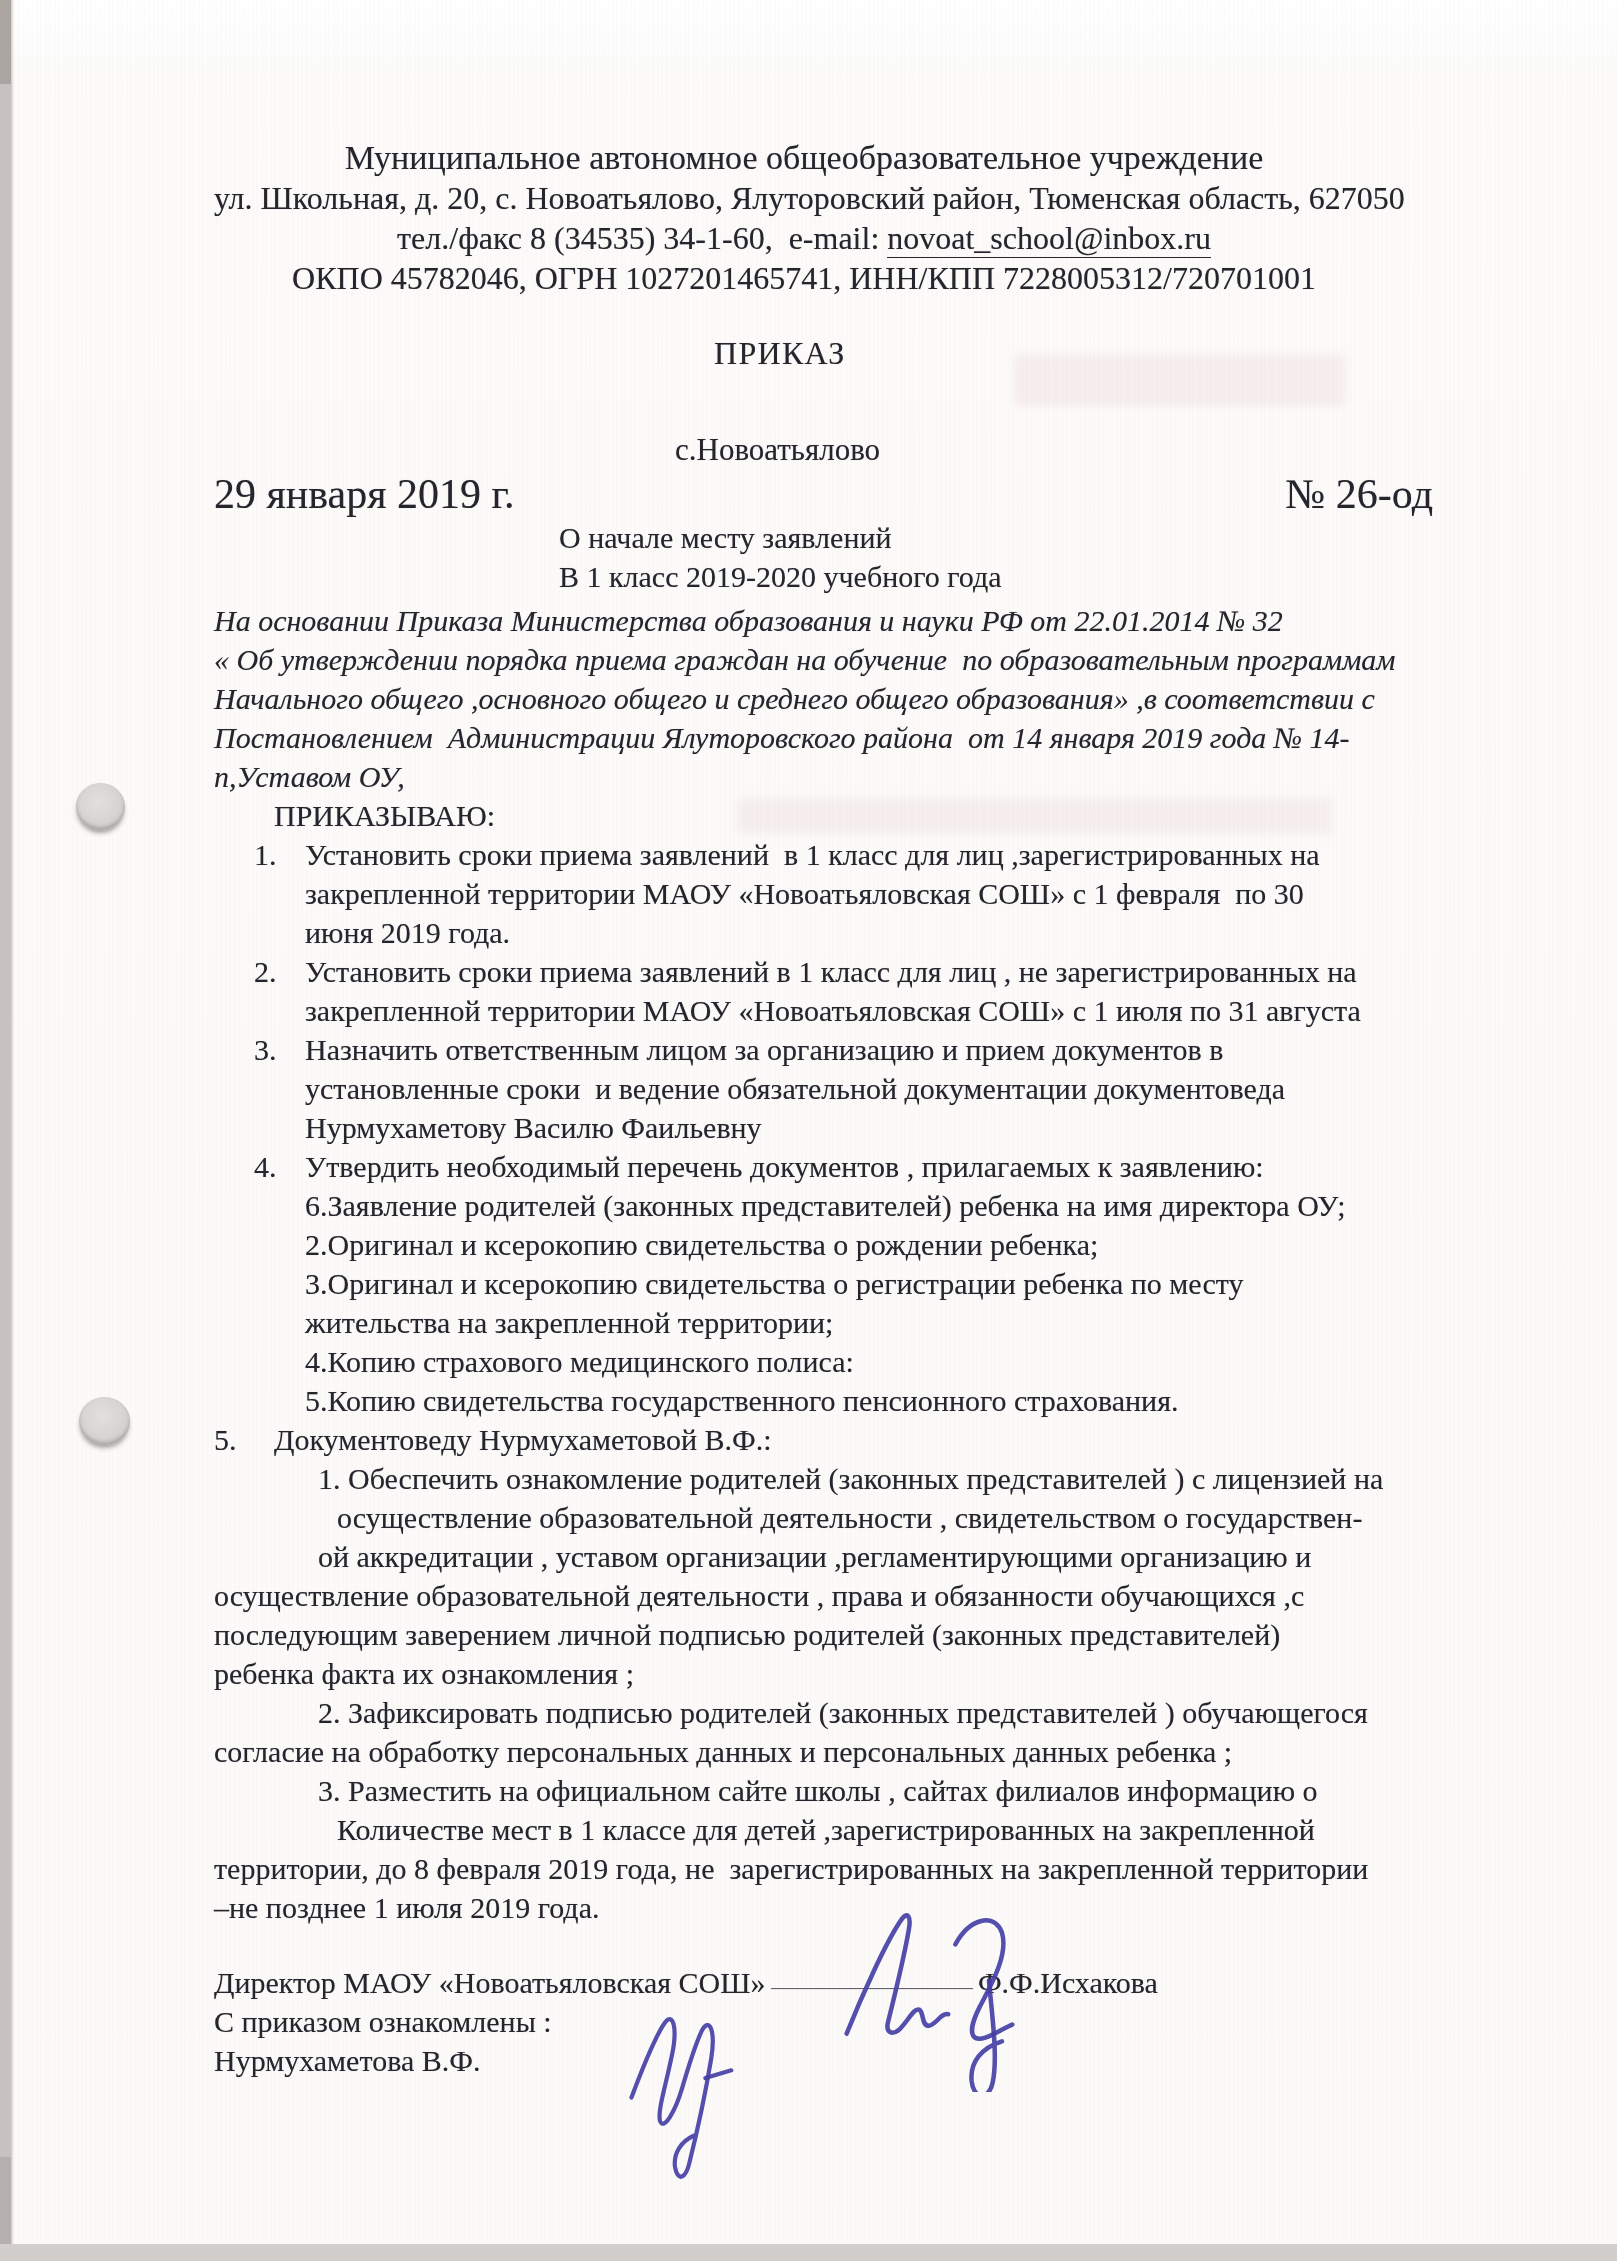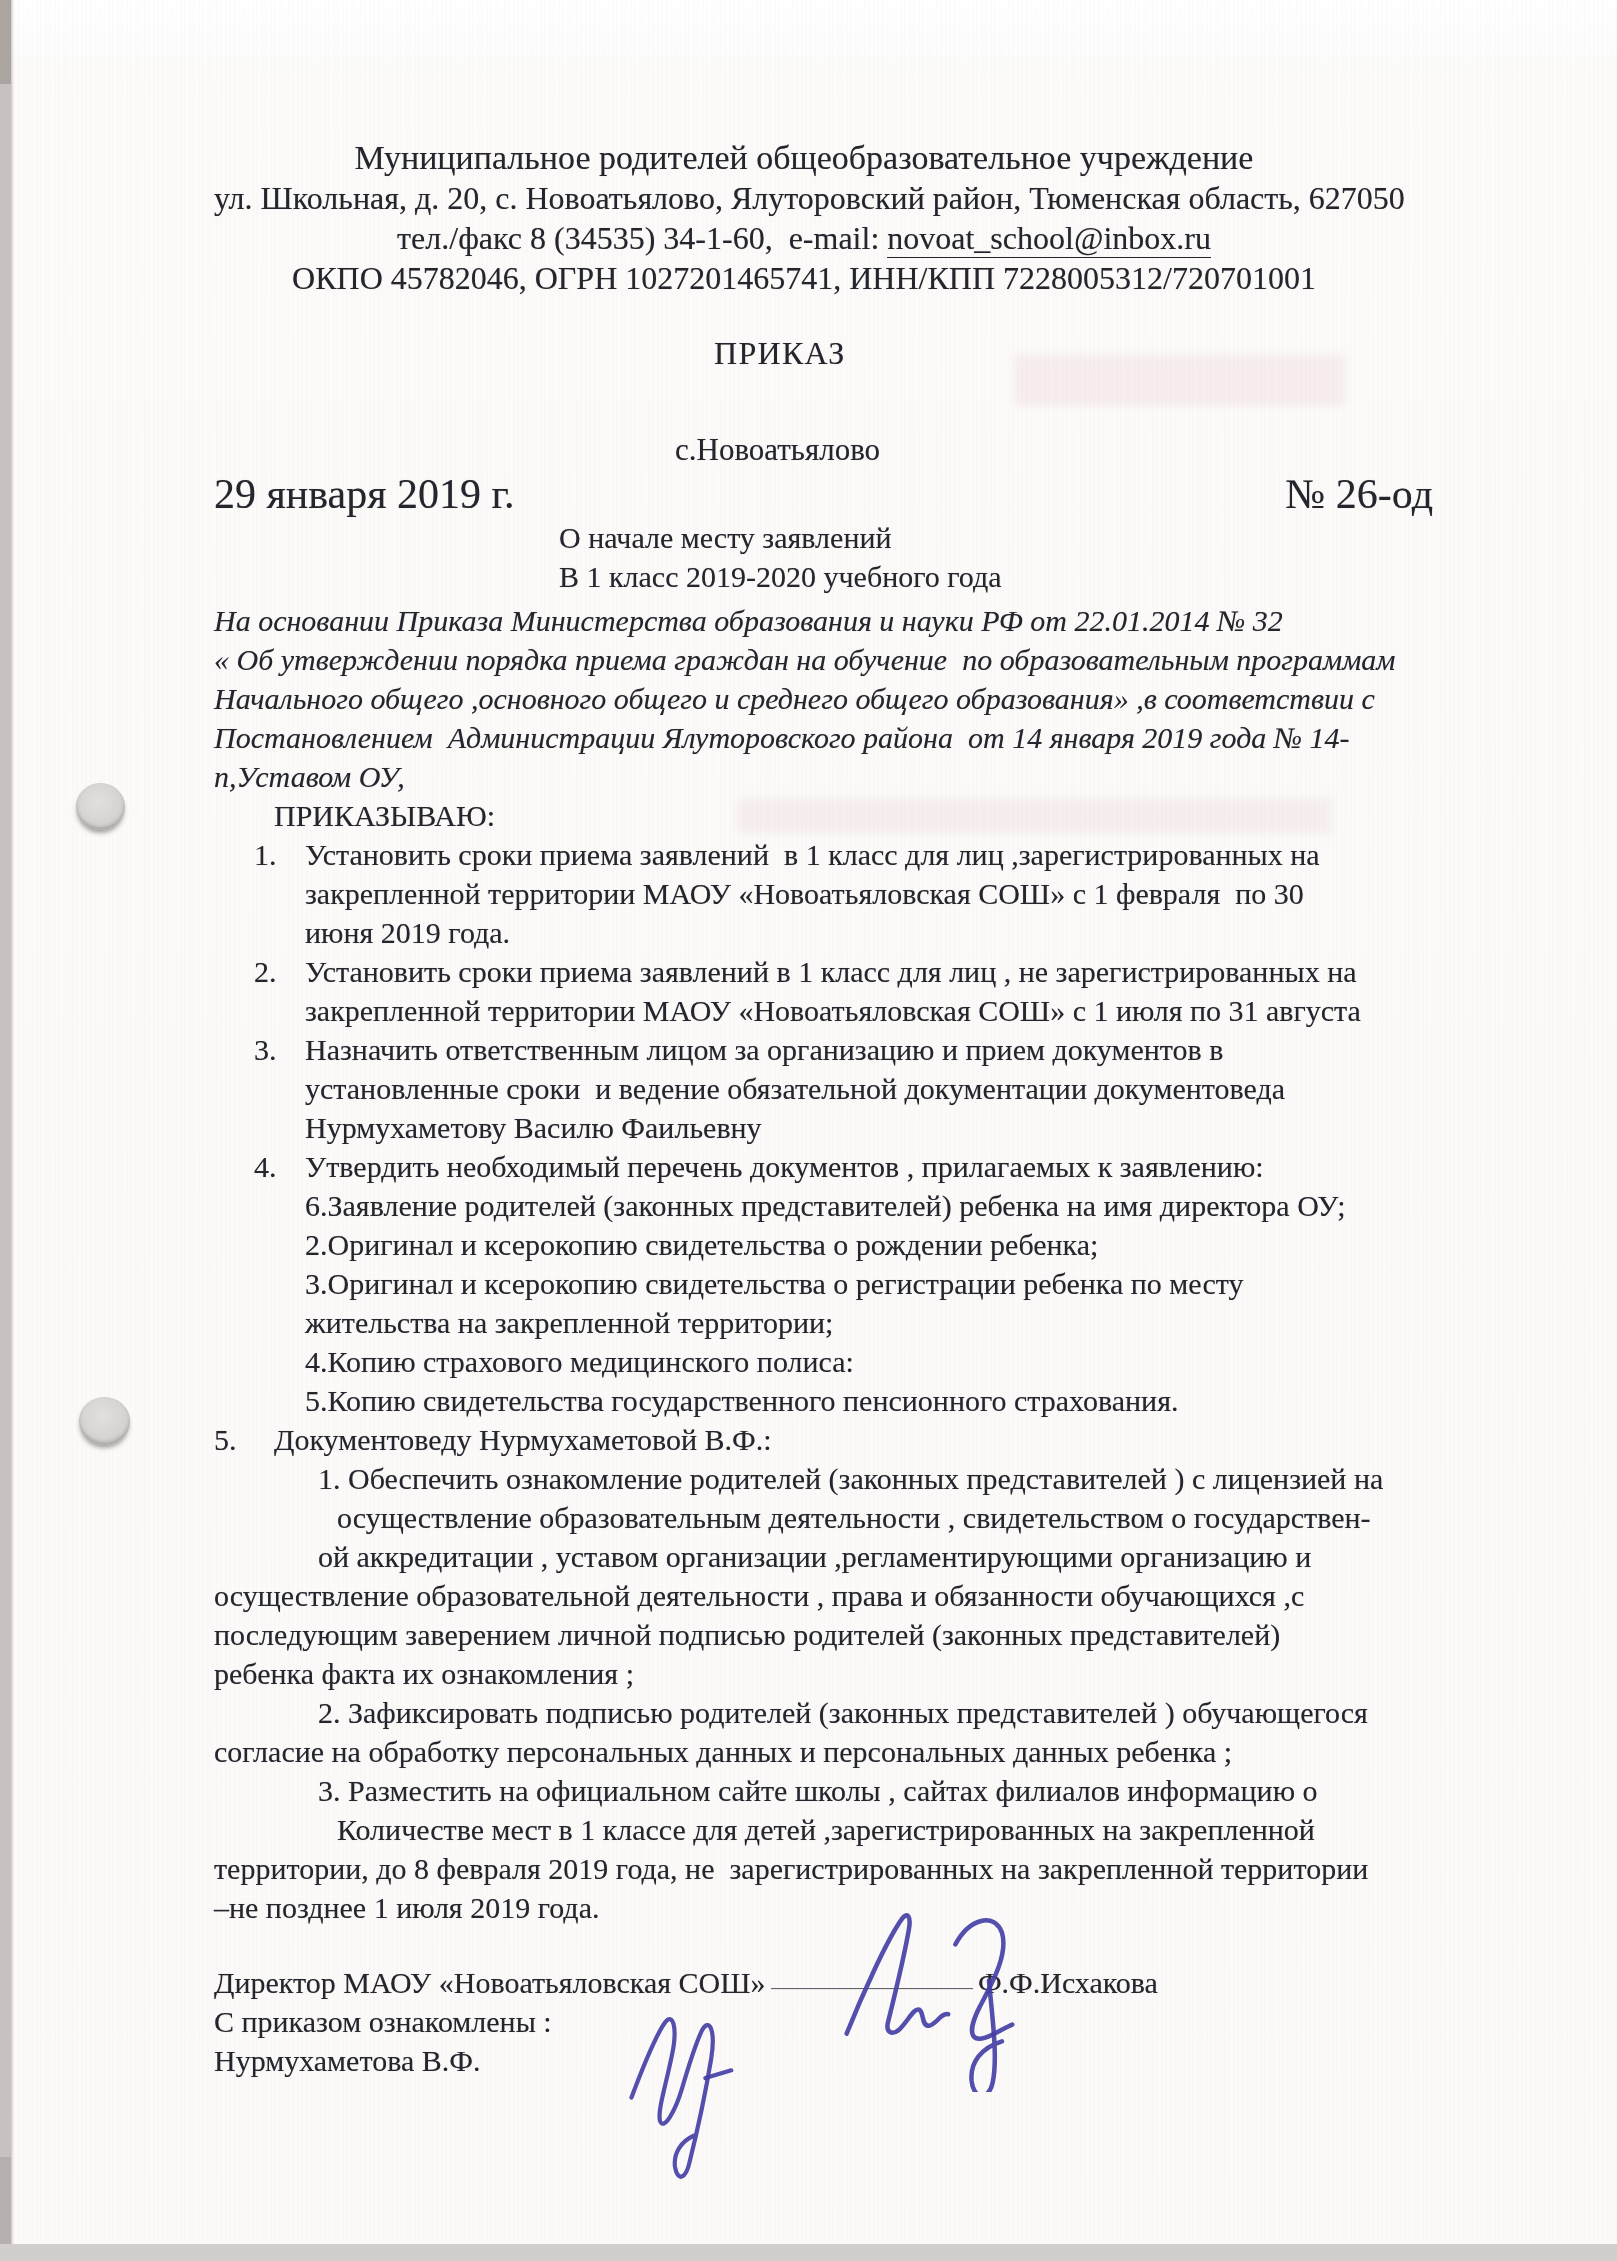--- a/index.html
+++ b/index.html
@@ -79,21 +79,21 @@
   <div class="band-bottom"></div>
 
   <div class="hole hole-1"></div>
   <div class="hole hole-2"></div>
 
   <div class="artifact a1"></div>
   <div class="artifact a2"></div>
 
   <div class="doc">
     <header>
-      <div class="c h1">Муниципальное родителей общеобразовательное учреждение</div>
+      <div class="c h1">Муниципальное автономное общеобразовательное учреждение</div>
       <div class="c h3">ул. Школьная, д. 20, с. Новоатьялово, Ялуторовский район, Тюменская область, 627050</div>
       <div class="c h3"><span>тел./факс 8 (34535) 34-1-60,  e-mail: </span><span class="email">novoat_school@inbox.ru</span></div>
       <div class="c h3">ОКПО 45782046, ОГРН 1027201465741, ИНН/КПП 7228005312/720701001</div>
     </header>
 
     <div class="doc-title">ПРИКАЗ</div>
     <div class="place">с.Новоатьялово</div>
 
     <div class="date-row">
       <span>29 января 2019 г.</span>
@@ -153,21 +153,21 @@
         </div>
       </div>
 
     <div class="item5row">
       <span class="num5">5.</span>
       <span>Документоведу Нурмухаметовой В.Ф.:</span>
     </div>
 
     <div id="p5">
         <div class="ln ind1">1. Обеспечить ознакомление родителей (законных представителей ) с лицензией на</div>
-        <div class="ln ind2">осуществление образовательным деятельности , свидетельством о государствен-</div>
+        <div class="ln ind2">осуществление образовательной деятельности , свидетельством о государствен-</div>
         <div class="ln ind1">ой аккредитации , уставом организации ,регламентирующими организацию и</div>
         <div class="ln ind0">осуществление образовательной деятельности , права и обязанности обучающихся ,с</div>
         <div class="ln ind0">последующим заверением личной подписью родителей (законных представителей)</div>
         <div class="ln ind0">ребенка факта их ознакомления ;</div>
         <div class="ln ind1">2. Зафиксировать подписью родителей (законных представителей ) обучающегося</div>
         <div class="ln ind0">согласие на обработку персональных данных и персональных данных ребенка ;</div>
         <div class="ln ind1">3. Разместить на официальном сайте школы , сайтах филиалов информацию о</div>
         <div class="ln ind2">Количестве мест в 1 классе для детей ,зарегистрированных на закрепленной</div>
         <div class="ln ind0">территории, до 8 февраля 2019 года, не  зарегистрированных на закрепленной территории</div>
         <div class="ln ind0">–не позднее 1 июля 2019 года.</div>

